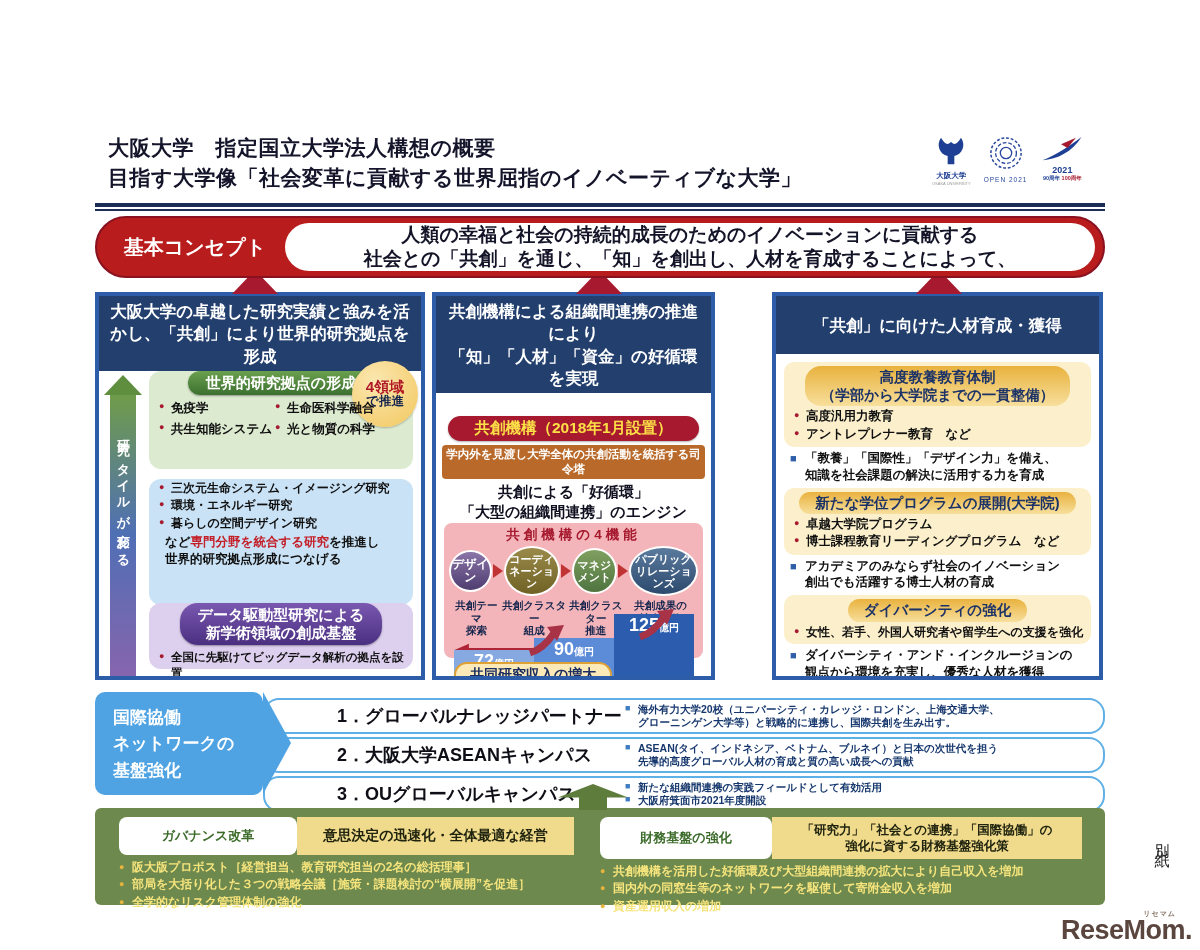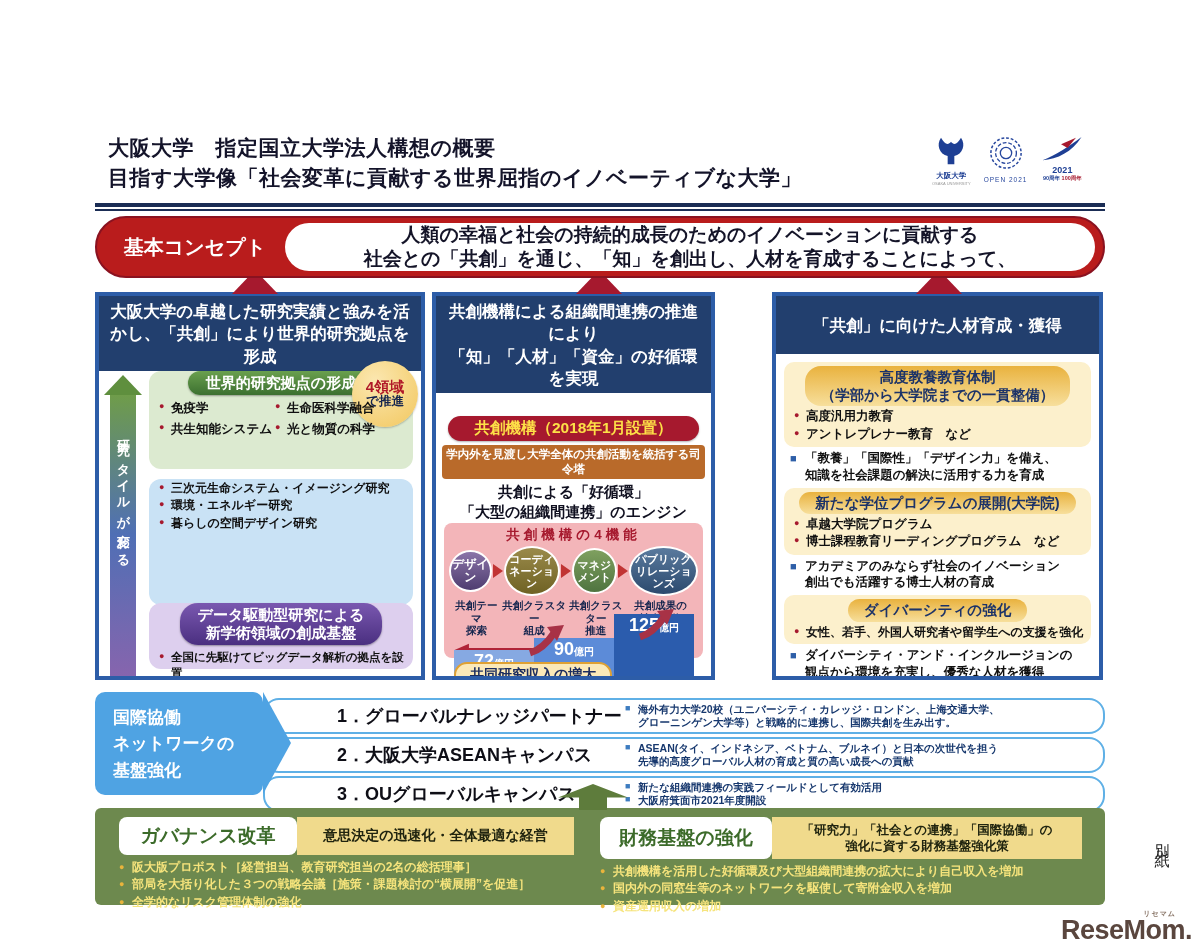--- a/index.html
+++ b/index.html
@@ -138,21 +138,21 @@
 
   .green-up{position:absolute;left:558px;top:784px;width:70px;height:26px;background:#5e7c3c;z-index:3;
             clip-path:polygon(50% 0,100% 52%,70% 52%,70% 100%,30% 100%,30% 52%,0 52%);}
 
   
   .gpanel{position:absolute;left:95px;top:808px;width:1010px;height:97px;background:#6d894e;border-radius:6px;}
   .ghalf{position:absolute;top:9px;}
   .ghalf-l{left:24px;width:455px;} .ghalf-r{left:505px;right:18px;width:482px;}
   .ghead{display:flex;}
   .wpill{background:#fff;border-radius:8px;display:flex;align-items:center;justify-content:center;
-         color:#3c6b2a;font-size:19px;font-weight:bold;flex:0 0 auto;}
+         color:#3c6b2a;font-size:13px;font-weight:bold;flex:0 0 auto;}
   .wpill-l{width:178px;height:38px;} .wpill-r{width:172px;height:42px;}
   .ybar{background:#f0da8c;display:flex;align-items:center;justify-content:center;text-align:center;
         color:#20240f;font-weight:bold;flex:1;}
   .ybar-l{height:38px;font-size:14px;} .ybar-r{height:42px;font-size:12.5px;line-height:1.3;white-space:pre-line;}
   .gbullets{margin-top:4px;}
   .gb{position:relative;padding-left:13px;color:#f6e47c;font-size:12px;font-weight:bold;line-height:1.45;}
   .gb::before{content:"●";position:absolute;left:0;top:2px;font-size:9px;color:#e9b43c;}
 
   
   .page-label{position:absolute;left:1152px;top:832px;writing-mode:vertical-rl;
@@ -240,20 +240,24 @@
           <span class="dot">生命医科学融合</span>
           <span class="dot">共生知能システム</span>
           <span class="dot">光と物質の科学</span>
         </div>
       </div>
       <div class="panel p2">
         <div class="blist">
           <div class="dot">三次元生命システム・イメージング研究</div>
           <div class="dot">環境・エネルギー研究</div>
           <div class="dot">暮らしの空間デザイン研究</div>
+        </div>
+        <div class="p2-note">
+          <span>など</span><span class="red-text">専門分野を統合する研究</span><span>を推進し</span>
+          <div>世界的研究拠点形成につなげる</div>
         </div>
       </div>
       <div class="panel p3">
         <span class="pill pill-purple pre">データ駆動型研究による
 新学術領域の創成基盤</span>
         <div class="blist">
           <div class="dot" style="font-size:11.5px;">全国に先駆けてビッグデータ解析の拠点を設置</div>
         </div>
       </div>
     </div>

